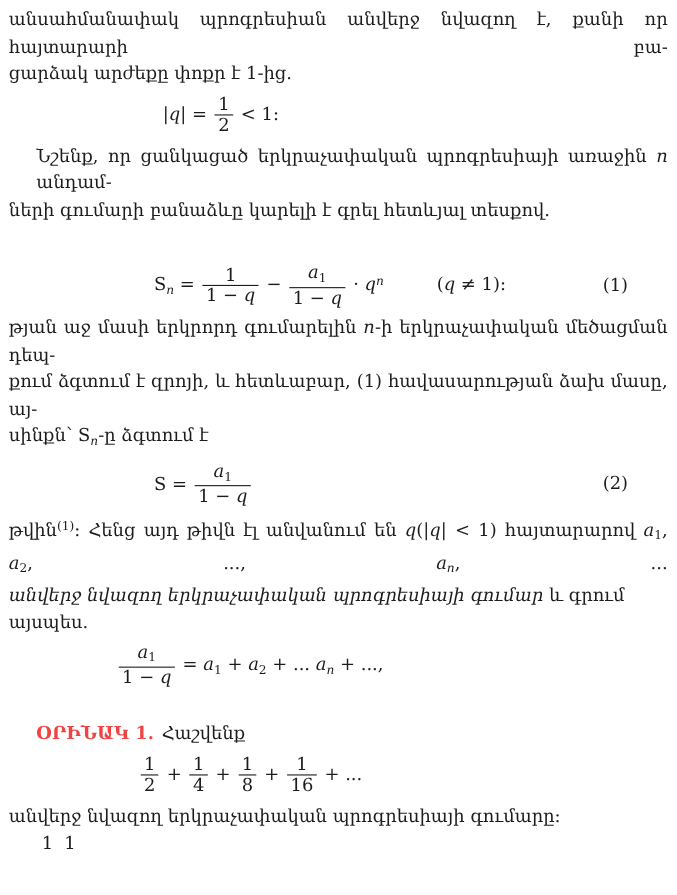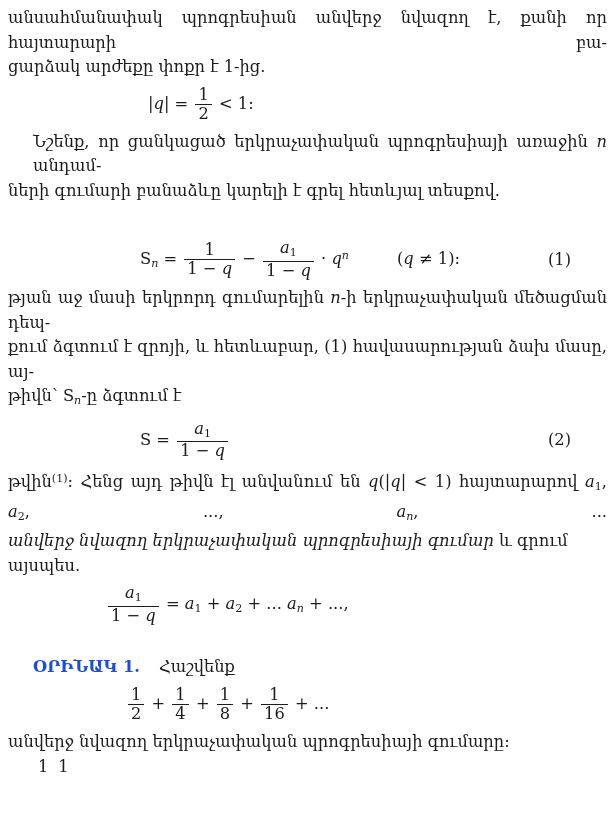--- a/index.html
+++ b/index.html
@@ -18,21 +18,21 @@
   .eq{position:relative;margin:6px 0;}
   .eq .eqnum{position:absolute;right:36px;top:50%;transform:translateY(-50%);}
   .oA{padding-left:140px;}
   .o1{padding-left:132px;margin-top:36px;}
   .o2{padding-left:132px;}
   .oB{padding-left:98px;}
   .oC{padding-left:118px;}
   .gap{display:inline-block;width:48px;}
   .exgap{margin-top:30px;}
   .exlabel{font-weight:bold;}
-  .exintro{margin-left:19px;}
+  .exintro{margin-left:7px;}
   .run-i{font-style:italic;}
   .run-bi{font-weight:normal;font-style:italic;}
   .run-sub{font-size:.68em;vertical-align:-0.3em;}
   .run-isub{font-size:.68em;font-style:italic;vertical-align:-0.3em;}
   .run-sup{font-size:.68em;vertical-align:0.45em;}
   .run-isup{font-size:.68em;font-style:italic;vertical-align:0.45em;}
   .frac{display:inline-block;text-align:center;vertical-align:middle;margin:0 2px;line-height:1.15;}
   .frac .fn,.frac .fd{display:block;padding:0 3px;}
   .frac .fd{border-top:1px solid #1c1c1c;}
 </style>
@@ -51,37 +51,37 @@
   <div class="jline indent"><span>Նշենք, որ ցանկացած երկրաչափական պրոգրեսիայի առաջին </span><span class="run-i">n</span><span> անդամ-</span></div>
   <div class="pline"><span>ների գումարի բանաձևը կարելի է գրել հետևյալ տեսքով.</span></div>
 
   <div class="eq o1">
     <span><span>S</span><span class="run-isub">n</span><span> = </span><span class="frac"><span class="fn"><span>1</span></span><span class="fd"><span>1 − </span><span class="run-i">q</span></span></span><span> − </span><span class="frac"><span class="fn"><span class="run-i">a</span><span class="run-sub">1</span></span><span class="fd"><span>1 − </span><span class="run-i">q</span></span></span><span> · </span><span class="run-i">q</span><span class="run-isup">n</span></span><span class="gap"></span><span><span>(</span><span class="run-i">q</span><span> ≠ 1):</span></span>
     <span class="eqnum">(1)</span>
   </div>
 
   <div class="jline"><span>թյան աջ մասի երկրորդ գումարելին </span><span class="run-i">n</span><span>-ի երկրաչափական մեծացման դեպ-</span></div>
   <div class="jline"><span>քում ձգտում է զրոյի, և հետևաբար, (1) հավասարության ձախ մասը, այ-</span></div>
-  <div class="pline"><span>թիվն՝ S</span><span class="run-isub">n</span><span>-ը ձգտում է</span></div>
+  <div class="pline"><span>սինքն՝ S</span><span class="run-isub">n</span><span>-ը ձգտում է</span></div>
 
   <div class="eq o2">
     <span><span>S = </span><span class="frac"><span class="fn"><span class="run-i">a</span><span class="run-sub">1</span></span><span class="fd"><span>1 − </span><span class="run-i">q</span></span></span></span>
     <span class="eqnum">(2)</span>
   </div>
 
   <div class="jline"><span>թվին</span><span class="run-sup">(1)</span><span>: Հենց այդ թիվն էլ անվանում են </span><span class="run-i">q</span><span>(|</span><span class="run-i">q</span><span>| &lt; 1) հայտարարով </span><span class="run-i">a</span><span class="run-sub">1</span><span>, </span><span class="run-i">a</span><span class="run-sub">2</span><span>, ..., </span><span class="run-i">a</span><span class="run-isub">n</span><span>, ...</span></div>
   <div class="pline"><span class="run-bi">անվերջ նվազող երկրաչափական պրոգրեսիայի գումար</span><span> և գրում այսպես.</span></div>
 
   <div class="eq oB">
     <span><span class="frac"><span class="fn"><span class="run-i">a</span><span class="run-sub">1</span></span><span class="fd"><span>1 − </span><span class="run-i">q</span></span></span><span> = </span><span class="run-i">a</span><span class="run-sub">1</span><span> + </span><span class="run-i">a</span><span class="run-sub">2</span><span> + ... </span><span class="run-i">a</span><span class="run-isub">n</span><span> + ...,</span></span>
   </div>
 
 
   <div class="pline indent exgap">
-    <span class="exlabel" style="color: #1d4ed8;">ՕՐԻՆԱԿ 1.</span><span class="exintro">Հաշվենք</span>
+    <span class="exlabel" style="color: #ef4444;">ՕՐԻՆԱԿ 1.</span><span class="exintro">Հաշվենք</span>
   </div>
 
   <div class="eq oC">
     <span><span class="frac"><span class="fn"><span>1</span></span><span class="fd"><span>2</span></span></span><span> + </span><span class="frac"><span class="fn"><span>1</span></span><span class="fd"><span>4</span></span></span><span> + </span><span class="frac"><span class="fn"><span>1</span></span><span class="fd"><span>8</span></span></span><span> + </span><span class="frac"><span class="fn"><span>1</span></span><span class="fd"><span>16</span></span></span><span> + ...</span></span>
   </div>
 
   <div class="pline"><span>անվերջ նվազող երկրաչափական պրոգրեսիայի գումարը:</span></div>
   <div class="pline indent"><span class="frac"><span class="fn"><span>1</span></span></span><span class="frac"><span class="fn"><span>1</span></span></span></div>
 
 </div>

